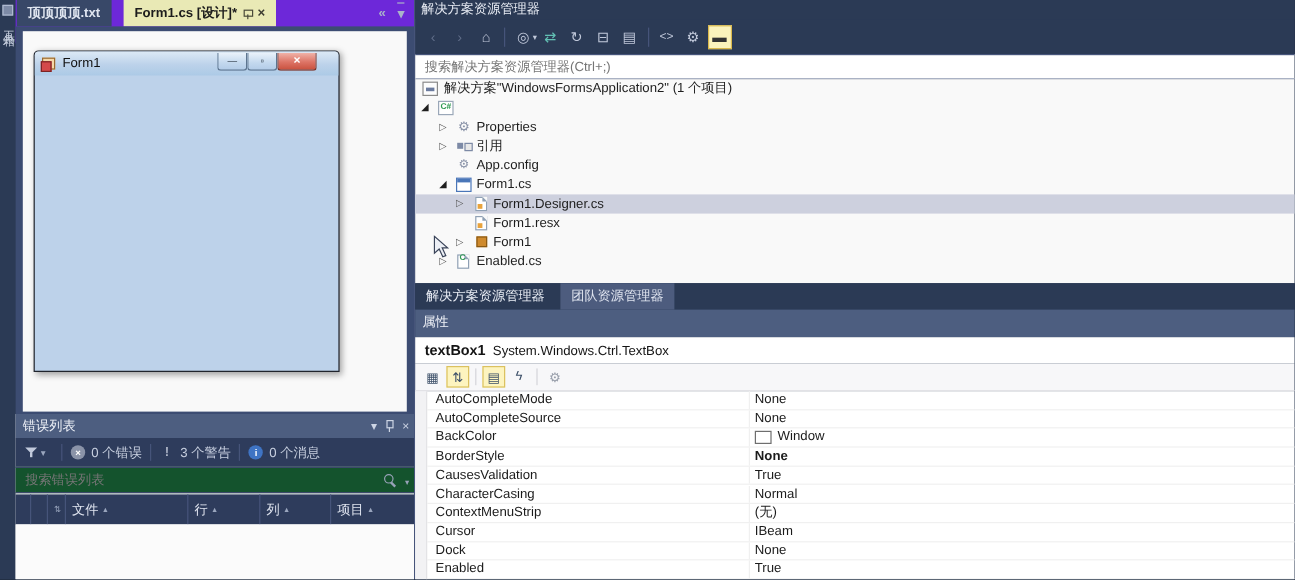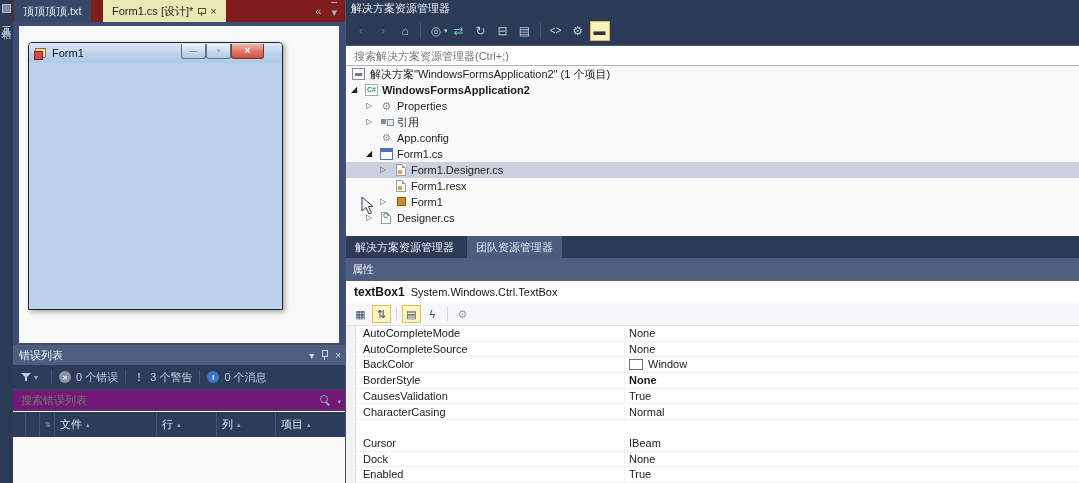--- a/index.html
+++ b/index.html
@@ -12,21 +12,21 @@
   .abs { position:absolute; }
 
   
   #dock-strip { left:0; top:0; width:13px; height:483px; background:#2b3a55; }
   #dock-strip .dock-icon { position:absolute; left:2px; top:4px; width:9px; height:9px;
     background:#7d8aa6; border:1px solid #aeb9d0; }
   #dock-strip .dock-label { position:absolute; left:0; top:18px; width:13px;
     writing-mode:vertical-rl; font-size:10px; color:#c5cddd; letter-spacing:2px; white-space:nowrap; }
 
   
-  #tabstrip { left:13px; top:0; width:332px; height:36px; background:#7f1d1d; }
+  #tabstrip { left:13px; top:0; width:332px; height:36px; background:#6d28d9;font-weight:bold; }
   .doc-tab { position:absolute; top:0; height:22px; line-height:22px; font-size:11px; padding:0 9px; }
   #tab-inactive { left:1px; background:#384868; color:#dfe5f0; }
   #tab-active { left:90px; background:#e9e9b5; color:#1c1c1c; display:flex; align-items:center; gap:5px; }
   #tab-active .pin-icon { display:inline-block; width:7px; height:9px; position:relative; }
   #tab-active .pin-icon::before { content:""; position:absolute; left:0; top:1px; width:6px; height:4px; border:1px solid #4a4a3a; }
   #tab-active .pin-icon::after { content:""; position:absolute; left:3px; top:5px; width:1px; height:4px; background:#4a4a3a; }
   .tab-close { color:#3c3c30; font-size:11px; cursor:default; }
   #tab-overflow { position:absolute; right:8px; top:0; height:22px; line-height:22px; color:#aab4c9; font-size:11px; display:flex; gap:10px; }
   #tab-overflow .ovf-down { border-top:1px solid #aab4c9; line-height:19px; margin-top:2px; height:18px; }
 
@@ -71,21 +71,21 @@
   .funnel::before { content:""; position:absolute; left:0; top:1px; border-left:5px solid transparent;
     border-right:5px solid transparent; border-top:5px solid #c2cadc; }
   .funnel::after { content:""; position:absolute; left:4px; top:5px; width:2px; height:4px; background:#c2cadc; }
   .el-caret { font-size:8px; color:#9aa6be; margin-right:6px; }
   .el-sep { width:1px; height:14px; background:#46547a; margin:0 7px; }
   .cnt-item { display:flex; align-items:center; gap:5px; }
   .sev-ico { display:inline-flex; width:12px; height:12px; border-radius:50%; background:#8a93a8;
     color:#fff; font-size:8px; font-weight:bold; align-items:center; justify-content:center; }
   .sev-ico.warn { background:transparent; color:#aab2c4; font-size:11px; }
   .sev-ico.info { background:#3f74c4; }
-  #el-search { position:absolute; left:0; top:44px; right:0; height:22px; background:#701a75;
+  #el-search { position:absolute; left:0; top:44px; right:0; height:22px; background:#14532d;
     border-top:1px solid #3c4a6a; border-bottom:1px solid #3c4a6a; }
   #el-search input { width:100%; height:100%; background:transparent; border:none; outline:none;
     color:#8c96ac; font-size:11px; padding:0 24px 0 8px; font-family:"Liberation Sans",sans-serif; }
   .mag { position:absolute; right:14px; top:5px; width:11px; height:11px; }
   .mag::before { content:""; position:absolute; left:0; top:0; width:6px; height:6px;
     border:1.5px solid #98a2b8; border-radius:50%; }
   .mag::after { content:""; position:absolute; left:6px; top:6px; width:5px; height:1.5px;
     background:#98a2b8; transform:rotate(45deg); transform-origin:left center; }
   .mag-caret { position:absolute; right:4px; top:8px; font-size:7px; color:#98a2b8; }
   #el-headers { position:absolute; left:0; top:67px; right:0; height:25px; background:#2e3c5c;
@@ -285,21 +285,20 @@
     </div>
 
     <div id="se-tree">
       <div class="tree-row">
         <span class="ticon i-solution" style="left:6px"></span>
         <span class="tlabel" style="left:24px">解决方案"WindowsFormsApplication2" (1 个项目)</span>
       </div>
       <div class="tree-row">
         <span class="exp open" style="left:5px">◢</span>
         <span class="ticon i-csproj" style="left:19px">C#</span>
-        <span class="tlabel b" style="left:36px">WindowsFormsApplication2</span>
       </div>
       <div class="tree-row">
         <span class="exp" style="left:20px">▷</span>
         <span class="ticon i-wrench" style="left:34px">⚙</span>
         <span class="tlabel" style="left:51px">Properties</span>
       </div>
       <div class="tree-row">
         <span class="exp" style="left:20px">▷</span>
         <span class="ticon i-ref" style="left:34px"></span>
         <span class="tlabel" style="left:51px">引用</span>
@@ -323,21 +322,21 @@
         <span class="tlabel" style="left:65px">Form1.resx</span>
       </div>
       <div class="tree-row">
         <span class="exp" style="left:34px">▷</span>
         <span class="ticon i-class" style="left:49px"></span>
         <span class="tlabel" style="left:65px">Form1</span>
       </div>
       <div class="tree-row">
         <span class="exp" style="left:20px">▷</span>
         <span class="ticon i-doc cs" style="left:34px"></span>
-        <span class="tlabel" style="left:51px">Designer.cs</span>
+        <span class="tlabel" style="left:51px">Enabled.cs</span>
       </div>
       <svg id="mouse-cursor" width="14" height="20">
         <polygon points="1,1 1,15 5,11.5 8,18 10.5,17 7.5,10.5 12,10.5" fill="#eceff5" stroke="#3a4459" stroke-width="1"></polygon>
       </svg>
     </div>
 
     <div id="se-tabs">
       <div id="se-tab-active">解决方案资源管理器</div>
       <div id="se-tab-team">团队资源管理器</div>
     </div>
@@ -386,20 +385,25 @@
       <div class="prow" style="top:62.8px">
         <span class="vline"></span>
           <span class="pname">CausesValidation</span>
           <span class="pval">True</span>
       </div>
       <div class="prow" style="top:78.5px">
         <span class="vline"></span>
           <span class="pname">CharacterCasing</span>
           <span class="pval">Normal</span>
       </div>
+      <div class="prow" style="top:94.2px">
+        <span class="vline"></span>
+          <span class="pname">ContextMenuStrip</span>
+          <span class="pval">(无)</span>
+      </div>
       <div class="prow" style="top:109.9px">
         <span class="vline"></span>
           <span class="pname">Cursor</span>
           <span class="pval">IBeam</span>
       </div>
       <div class="prow" style="top:125.6px">
         <span class="vline"></span>
           <span class="pname">Dock</span>
           <span class="pval">None</span>
       </div>

